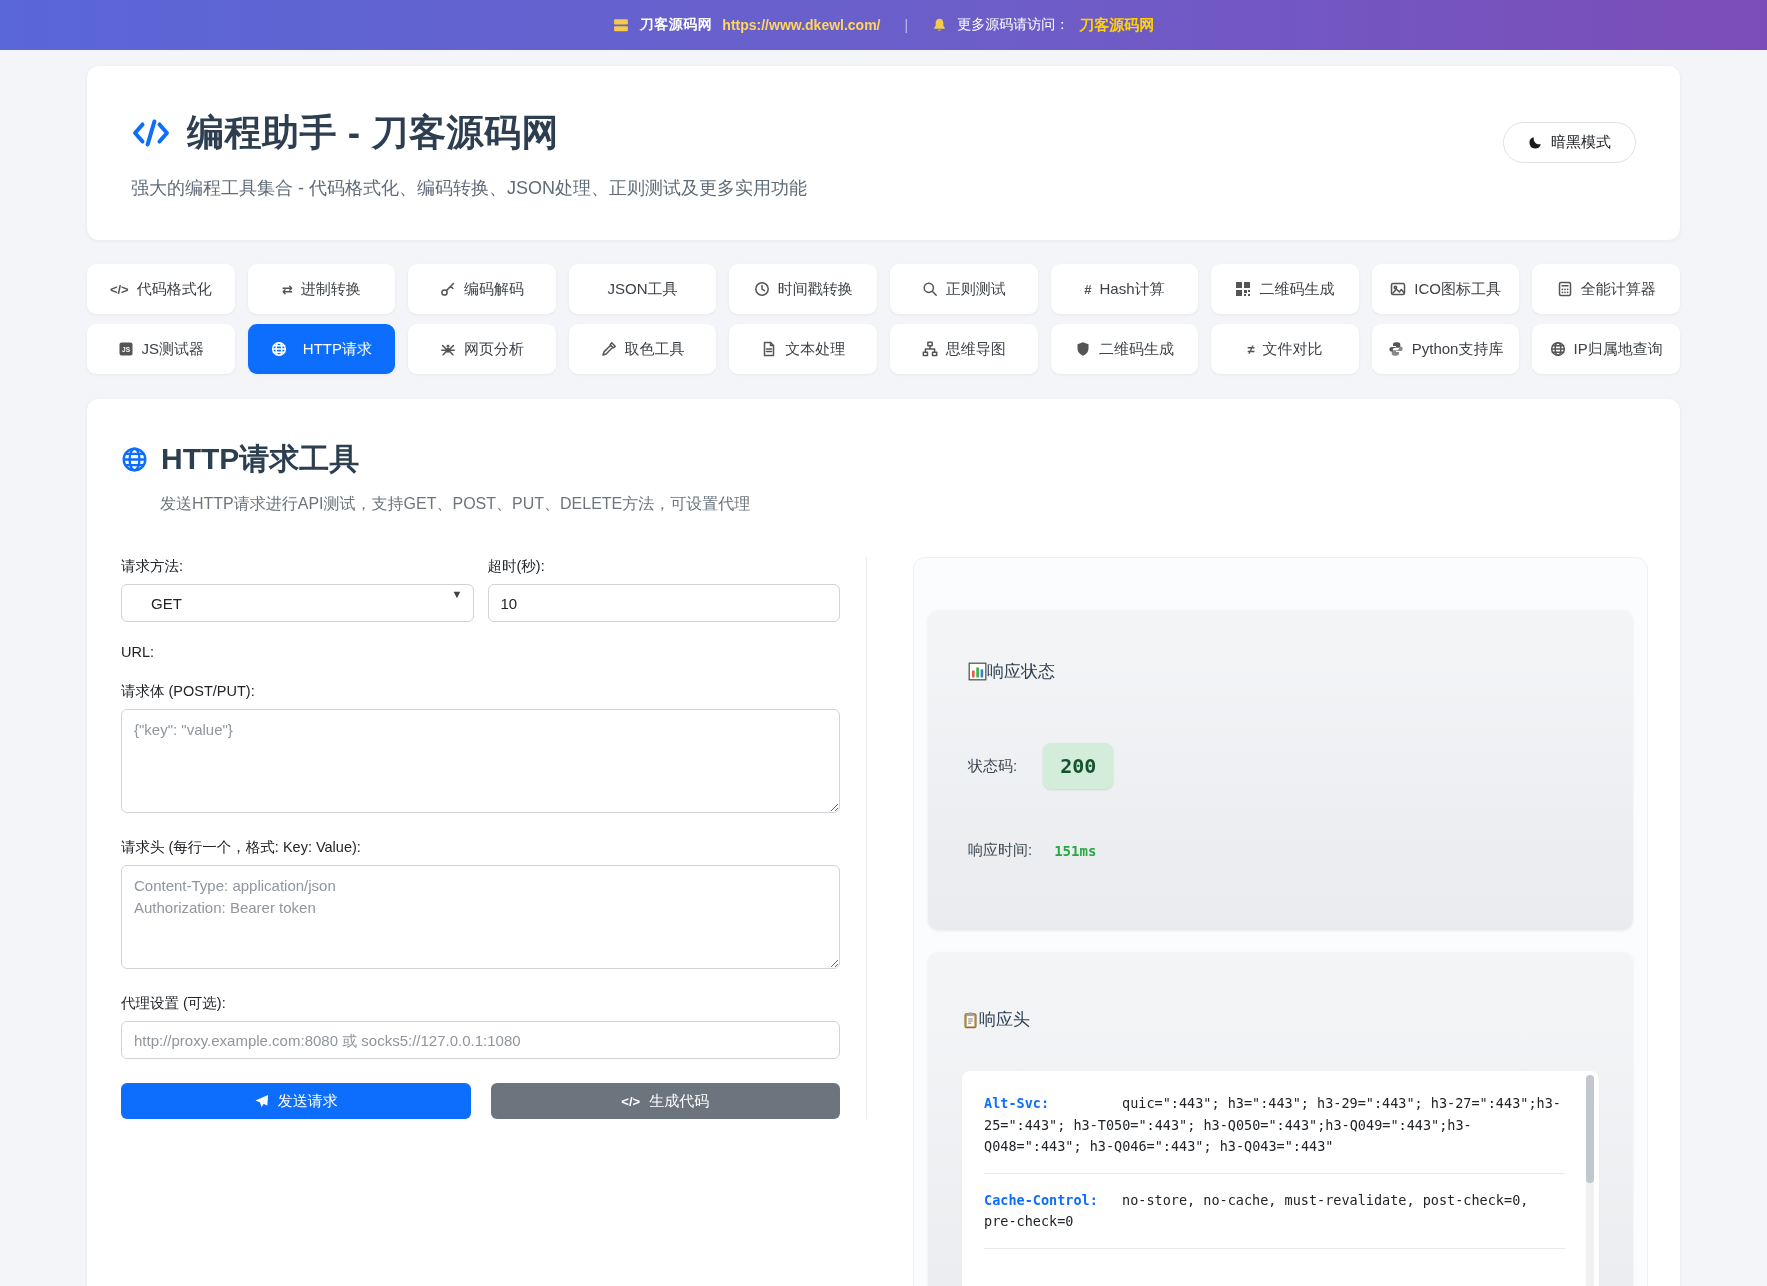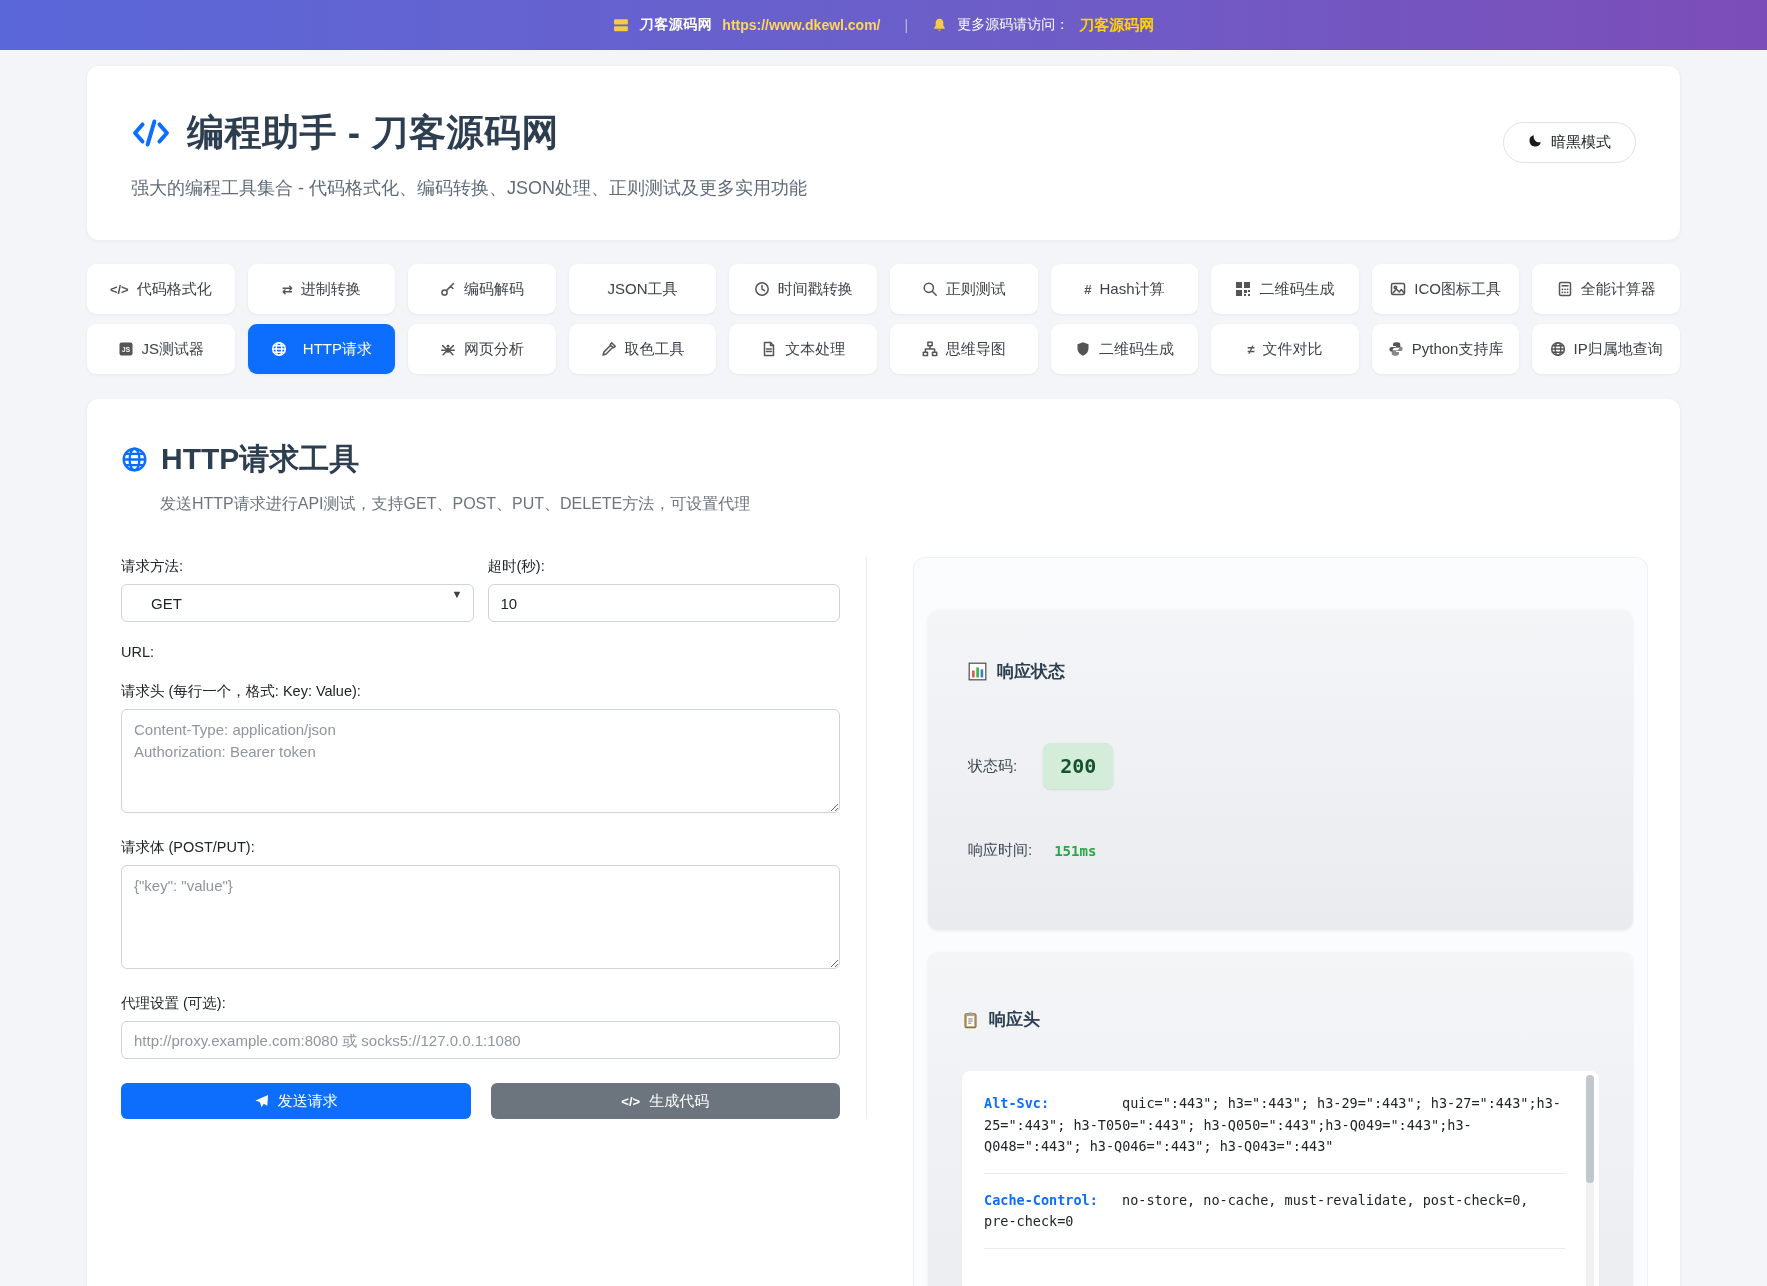--- a/index.html
+++ b/index.html
@@ -28,21 +28,21 @@
     box-shadow:0 1px 4px rgba(30,40,60,.06);
   }
   
   .header-card { margin-top:16px; padding:42px 44px 40px 44px; position:relative; }
   .title-row { display:flex; align-items:center; gap:16px; }
   .title-row h1 { font-size:37px; color:#2c3e50; letter-spacing:.5px; }
   .code-ic { color:var(--accent,#0d6efd); display:inline-flex; }
   .subtitle { margin-top:18px; font-size:18px; color:#5f6b78; }
   .dark-btn {
     position:absolute; right:44px; top:56px;
-    display:inline-flex; align-items:flex-start; gap:8px;
+    display:inline-flex; align-items:center; gap:8px;
     background:#fff; border:1px solid #dee2e6; border-radius:50px;
     padding:10px 24px; font-size:15px; color:#212529; cursor:pointer;
     font-family:inherit;
   }
   
   .tabs {
     margin-top:24px; display:grid;
     grid-template-columns:repeat(10,1fr); column-gap:13px; row-gap:10px;
   }
   .tab {
@@ -86,21 +86,21 @@
   .btn-send { background:var(--accent,#0d6efd); }
   .btn-gen { background:#6c757d; }
   .btn .ticon { display:inline-flex; font-weight:bold; font-size:13px; }
   
   .res-card {
     background:linear-gradient(180deg,#f4f5f7 0%,#e9ebee 100%);
     border-radius:10px; box-shadow:0 1px 3px rgba(30,40,60,.08);
   }
   .status-card { padding:50px 40px 70px 40px; margin-bottom:22px; }
   .headers-card { padding:56px 34px 34px 34px; height:430px; }
-  .res-title { display:flex; align-items:center; gap:10px; font-size:17px; font-weight:bold; color:#2c3e50; }
+  .res-title { display:flex; align-items:center; gap:0; font-size:17px; font-weight:normal; color:#2c3e50; }
   .stat-row { display:flex; align-items:center; margin-top:60px; font-size:15px; color:#3b4752; }
   .stat-row.second { margin-top:52px; }
   .badge-200 {
     margin-left:26px; background:var(--status-ok-bg,#d4edda); color:var(--status-ok-text,#14532d);
     font-family:"DejaVu Sans Mono","Liberation Mono",monospace;
     font-size:20px; font-weight:bold; padding:11px 17px; border-radius:8px;
     box-shadow:0 1px 2px rgba(40,80,40,.15);
   }
   .time-val {
     margin-left:22px; color:var(--time-green,#28a745);
@@ -361,28 +361,28 @@
             <label>超时(秒):</label>
             <input type="text" value="10" style="">
           </div>
         </div>
 
         <div class="fg">
           <label>URL:</label>
         </div>
 
         <div class="fg">
+          <label>请求体 (POST/PUT):</label>
+          <textarea placeholder="{&quot;key&quot;: &quot;value&quot;}" style=""></textarea>
+        </div>
+
+        <div class="fg">
           <label>请求头 (每行一个，格式: Key: Value):</label>
           <textarea placeholder="Content-Type: application/json
 Authorization: Bearer token" style=""></textarea>
-        </div>
-
-        <div class="fg">
-          <label>请求体 (POST/PUT):</label>
-          <textarea placeholder="{&quot;key&quot;: &quot;value&quot;}" style=""></textarea>
         </div>
 
         <div class="fg" style="margin-bottom:0">
           <label>代理设置 (可选):</label>
           <input type="text" placeholder="http://proxy.example.com:8080 或 socks5://127.0.0.1:1080" style="">
         </div>
 
         <div class="btn-row">
           <button class="btn btn-send">
             <span class="ticon">

